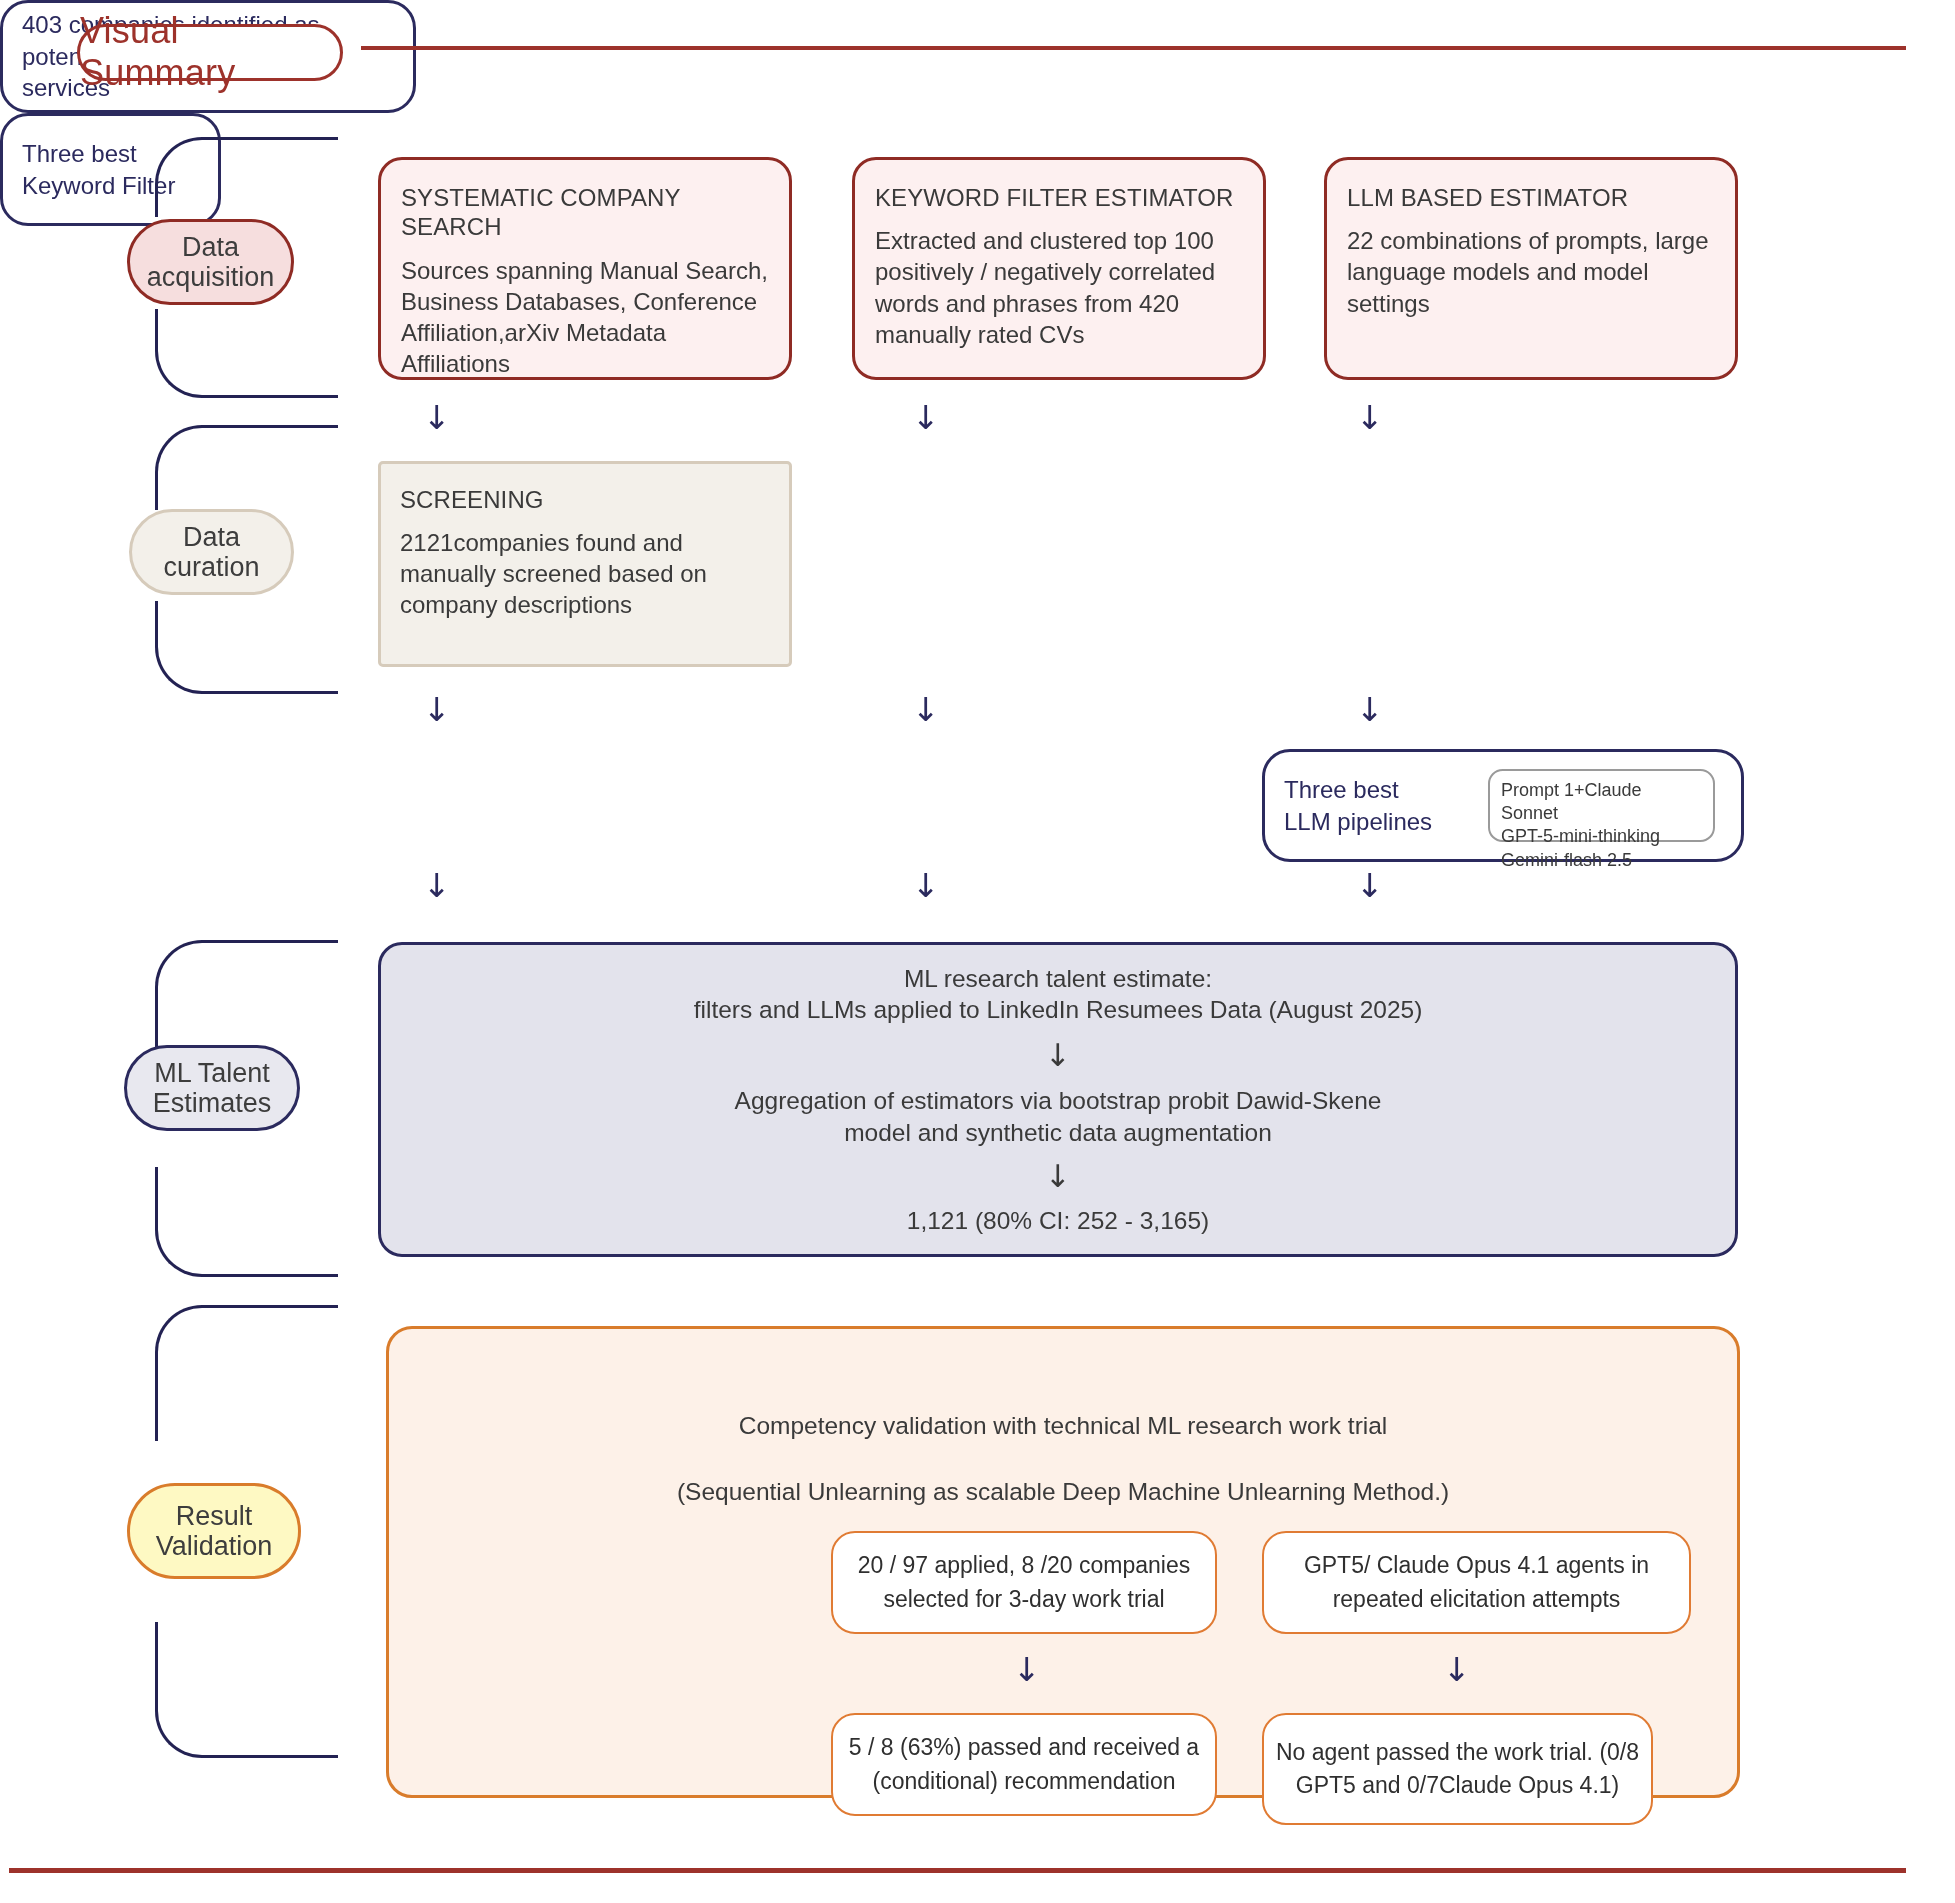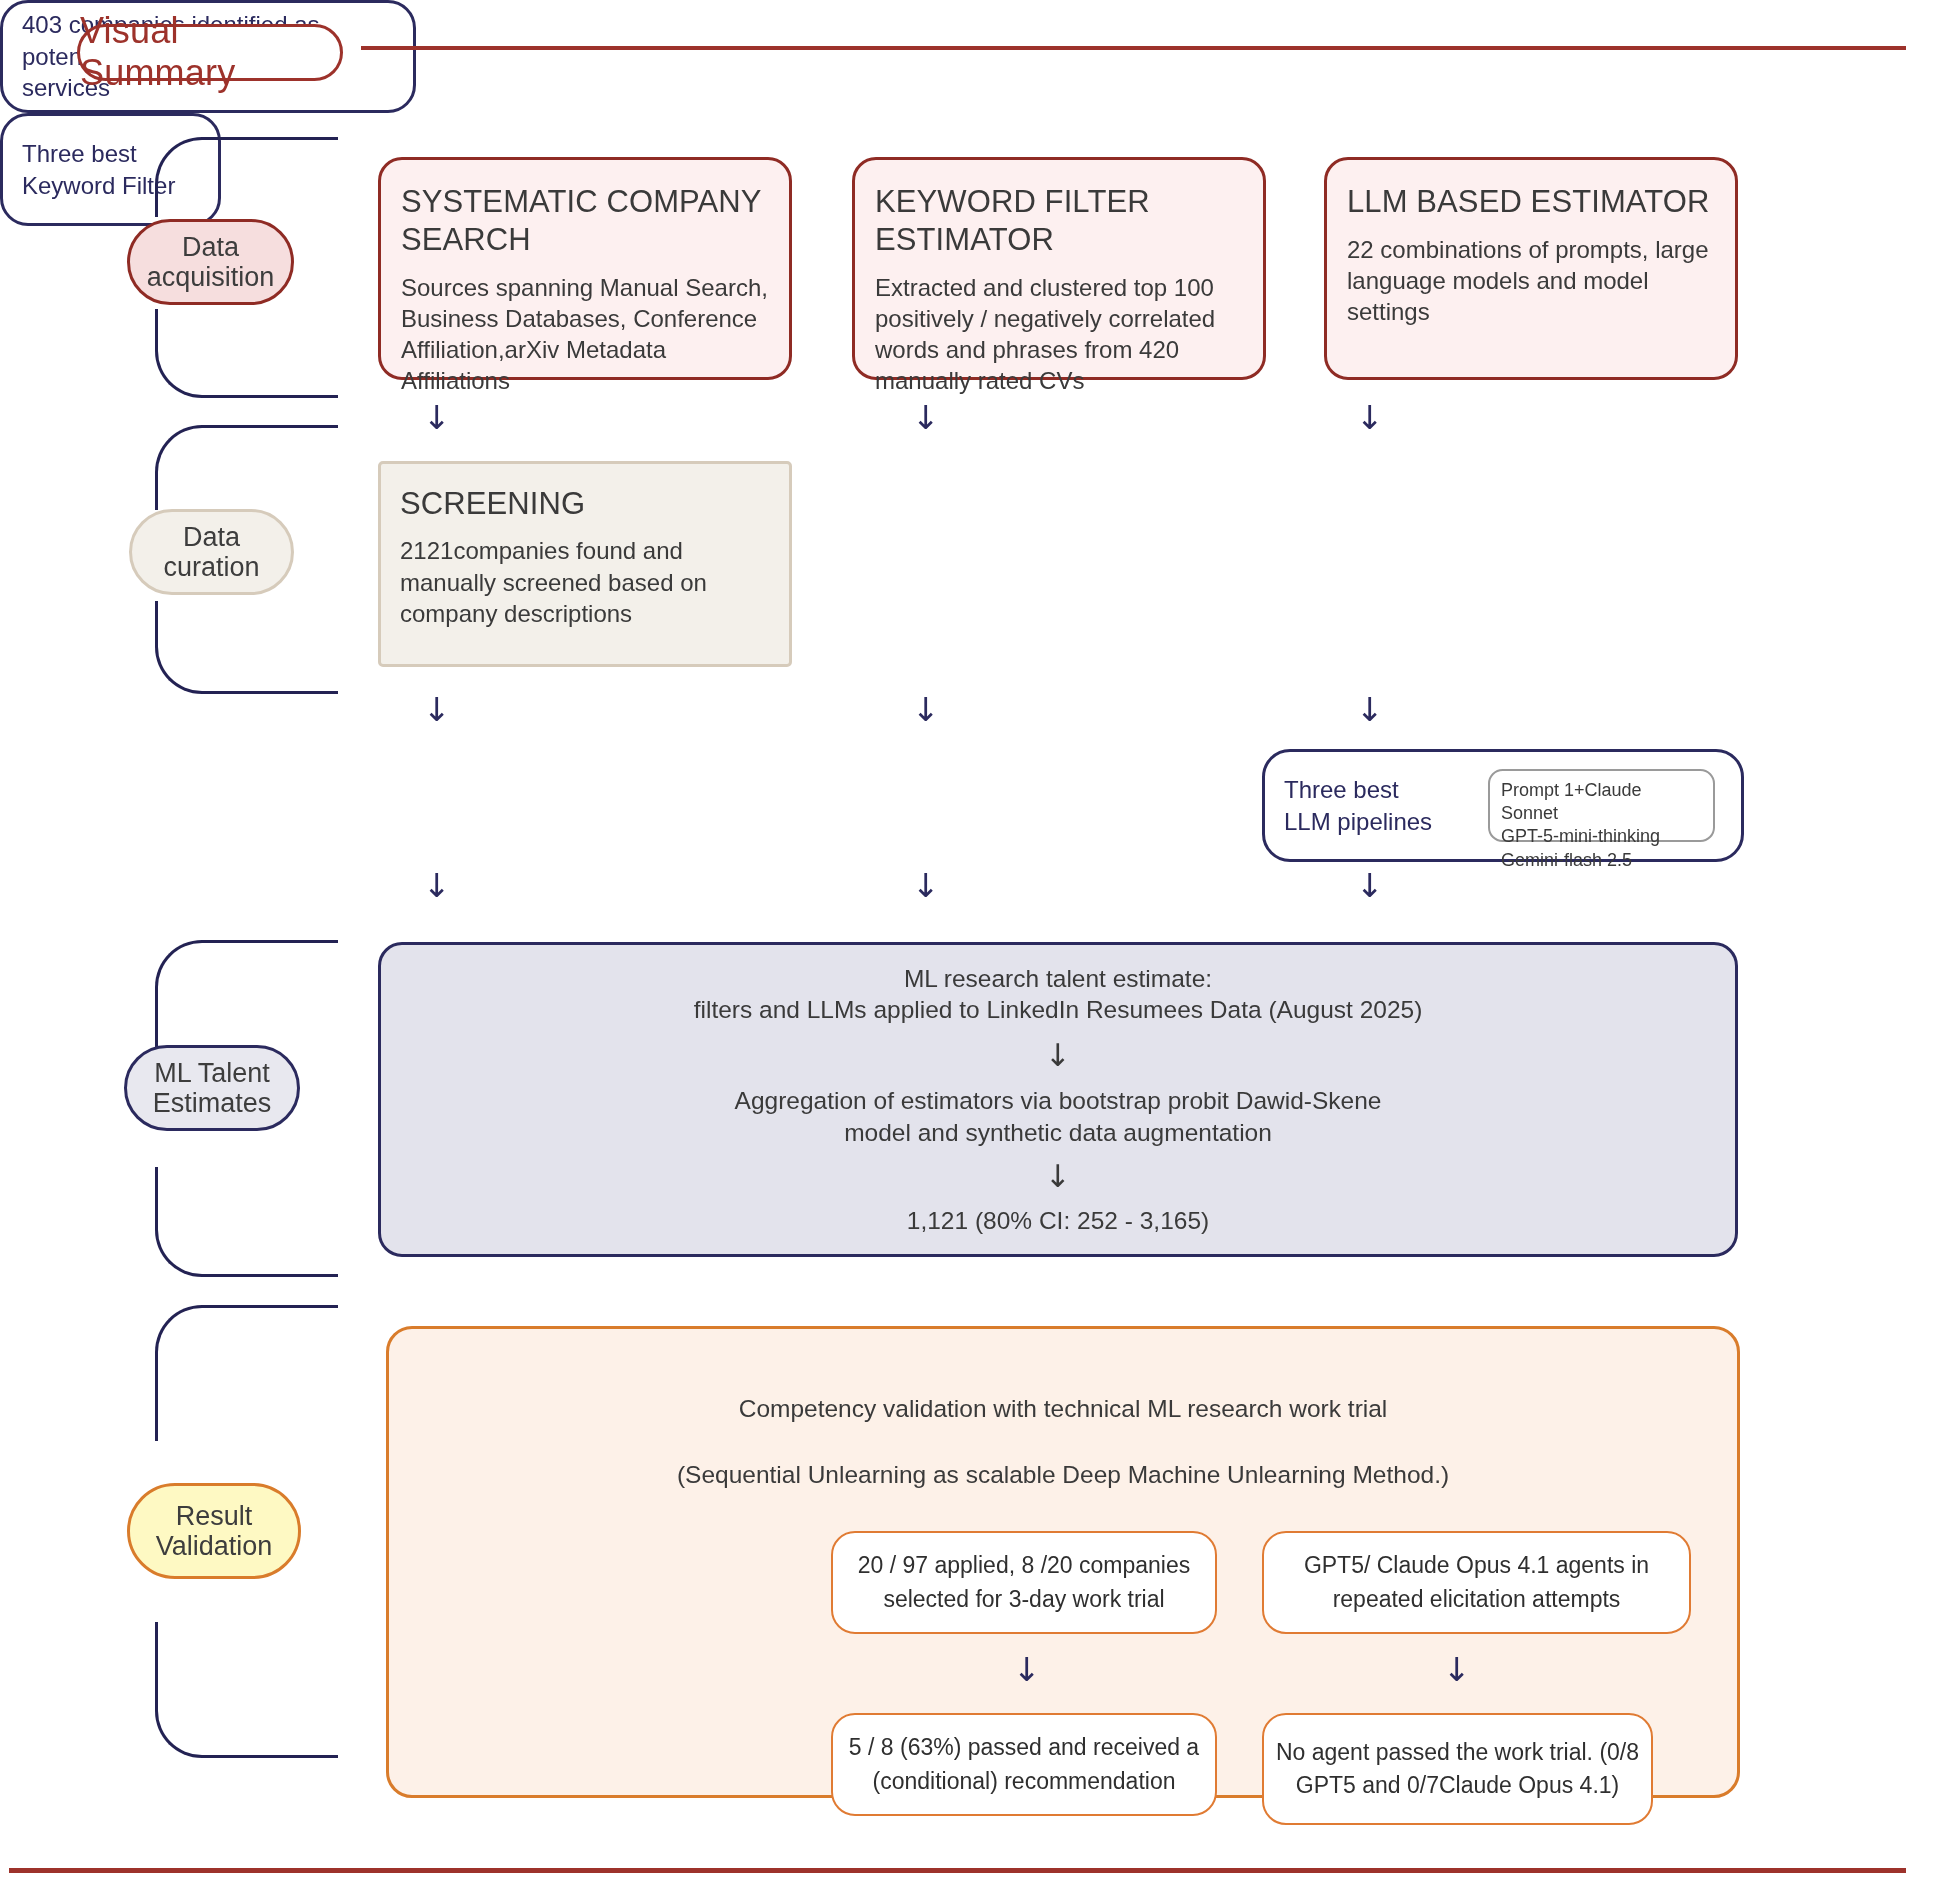--- a/index.html
+++ b/index.html
@@ -36,21 +36,21 @@
 
   
   .stage-pill{
     position:absolute;display:flex;align-items:center;justify-content:center;
     text-align:center;border-radius:429px;font-size:27px;line-height:1.12;
     color:#3d3d3d;padding:0 7.7px;box-sizing:border-box;
   }
 
   
   .card{position:absolute;box-sizing:border-box;}
-  .card-title{font-size:31px;line-height:1.22;letter-spacing:0.1px;color:#3a3a3a;}
+  .card-title{font-size:24px;line-height:1.22;letter-spacing:0.1px;color:#3a3a3a;}
   .card-body{font-size:24px;line-height:1.30;color:#3a3a3a;}
   .gap{height:13px;}
 
   
   .acq{
     background:#fdf0f0;border:3.9px solid #8f2b24;border-radius:24px;
     padding:23px 20px 17px 20px;
   }
   
   .cur{
@@ -202,21 +202,21 @@
     <div>ML research talent estimate:</div>
     <div>filters and LLMs applied to LinkedIn Resumees Data (August 2025)</div>
     <div class="arrow-inline" style="margin:14.6px 0;">↓</div>
     <div>Aggregation of estimators via bootstrap probit Dawid-Skene</div>
     <div>model and synthetic data augmentation</div>
     <div class="arrow-inline" style="margin:13px 0;">↓</div>
     <div>1,121 (80% CI: 252 - 3,165)</div>
   </div>
 
   <div id="rv-card" style="left:386px;top:1326px;width:1354px;height:472px;">
-    <div class="rv-line" style="margin-top:64px;">Competency validation with technical ML research work trial</div>
+    <div class="rv-line" style="margin-top:81px;">Competency validation with technical ML research work trial</div>
     <div class="rv-line" style="margin-top:34px;">(Sequential Unlearning as scalable Deep Machine Unlearning Method.)</div>
 
     <div class="rvpill" style="left:442px;top:202px;width:386px;height:103px;">20 / 97 applied, 8 /20 companies selected for 3-day work trial</div>
     <div class="rvpill" style="left:873px;top:202px;width:429px;height:103px;">GPT5/ Claude Opus 4.1 agents in repeated elicitation attempts</div>
 
     <div class="arrow" style="left:624px;top:324px;">↓</div>
     <div class="arrow" style="left:1054px;top:324px;">↓</div>
 
     <div class="rvpill" style="left:442px;top:384px;width:386px;height:103px;">5 / 8 (63%) passed and received a (conditional) recommendation</div>
     <div class="rvpill" style="left:873px;top:384px;width:391px;height:112px;">No agent passed the work trial. (0/8 GPT5 and 0/7Claude  Opus 4.1)</div>

